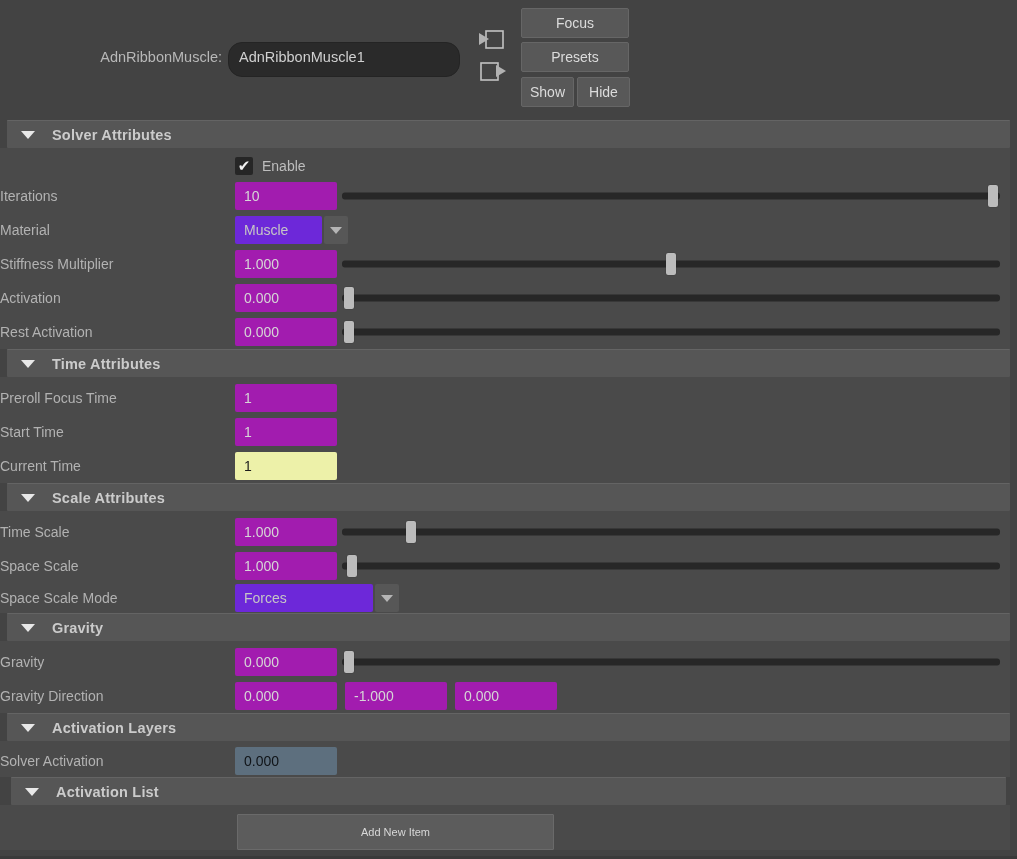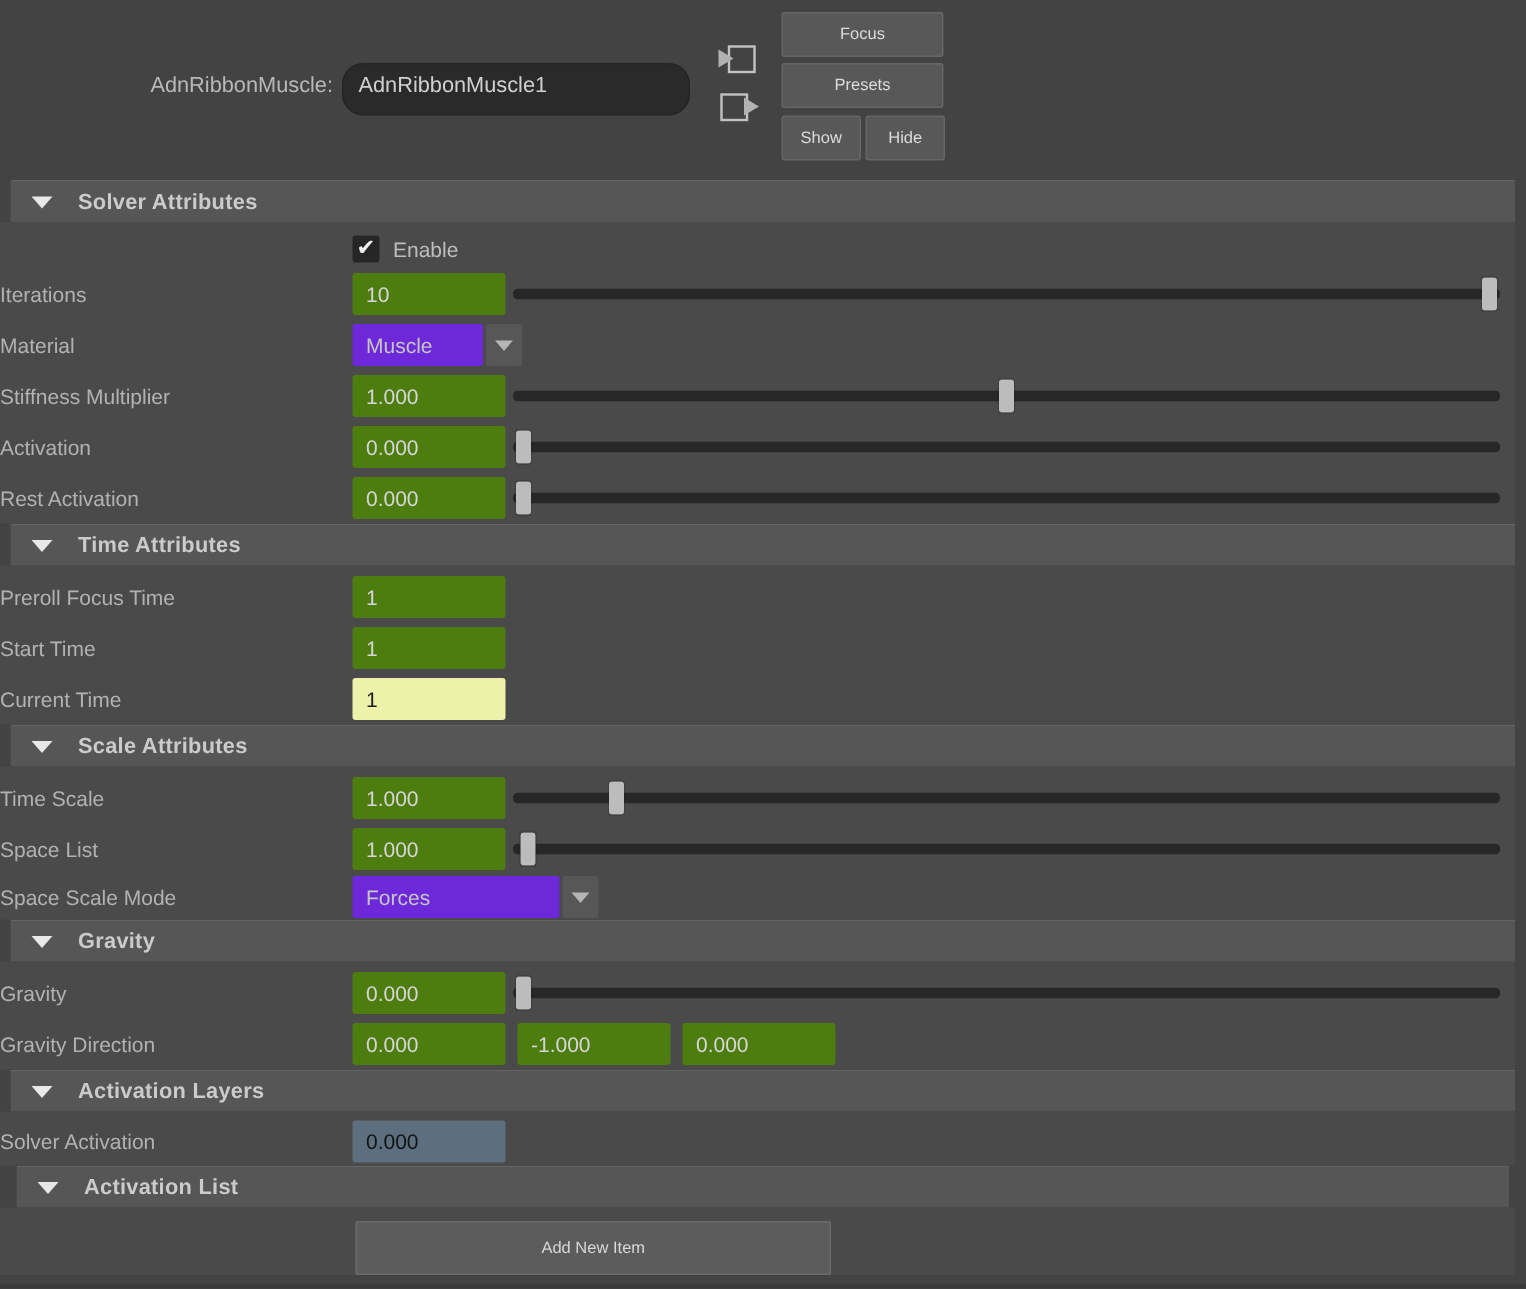--- a/index.html
+++ b/index.html
@@ -23,21 +23,21 @@
     position:absolute; left:228px; top:42px; width:232px; height:35px;
     background:#2a2a2a; border-radius:14px; border:1px solid #242424;
     color:#d0d0d0; line-height:28px; padding-left:10px; font-size:14.5px;
   }
   .conn-icon-btn { position:absolute; left:477px; width:30px; height:28px; cursor:pointer; }
   .conn-icon-btn.first { top:26px; }
   .conn-icon-btn.second { top:58px; }
   .hdr-btn {
     position:absolute; background:#585858; border:1px solid #666666;
     border-radius:2px; color:#dcdcdc; text-align:center; line-height:28px;
-    font-size:11px; cursor:pointer;
+    font-size:14px; cursor:pointer;
   }
   .btn-focus   { left:521px; top:8px;  width:108px; height:30px; }
   .btn-presets { left:521px; top:42px; width:108px; height:30px; }
   .btn-show    { left:521px; top:77px; width:53px;  height:30px; }
   .btn-hide    { left:577px; top:77px; width:53px;  height:30px; }
 
   
   .section-header {
     height:28px; margin-left:7px; width:1003px;
     background:#565656; border-top:1px solid #646464; border-radius:1px;
@@ -55,21 +55,21 @@
   }
   .section-body { background:#4a4a4a; width:1010px; padding-top:4px; }
 
   .row { display:flex; align-items:center; height:34px; }
   .row.short { height:27px; }
   .label {
     width:235px; padding-right:13px; text-align:left;
     color:#b2b2b2; font-size:14px; flex:none;
   }
   .field {
-    width:102px; height:28px; background:#4d7c0f; border-radius:2px;
+    width:102px; height:28px; background:#a21caf; border-radius:2px;
     color:#d6d6d6; font-size:14px; line-height:28px; padding-left:9px;
     flex:none; cursor:text;
   }
   .field.keyed { background:#edf1a9; color:#1c1c1c; }
   .field.connected { background:#5d6f7e; color:#101418; }
   .field.mid { margin-left:8px; }
 
   .slider { position:relative; flex:1; height:100%; margin-left:5px; margin-right:10px; cursor:pointer; }
   .track {
     position:absolute; left:0; right:0; top:50%; transform:translateY(-50%);
@@ -223,21 +223,21 @@
 <div class="section-body">
   <div class="row">
     <div class="label">Time Scale</div>
     <div class="field">1.000</div>
     <div class="slider">
       <div class="track"></div>
       <div class="handle" style="left: 10.5%;"></div>
     </div>
   </div>
   <div class="row">
-    <div class="label">Space List</div>
+    <div class="label">Space Scale</div>
     <div class="field">1.000</div>
     <div class="slider">
       <div class="track"></div>
       <div class="handle" style="left: 1.5%;"></div>
     </div>
   </div>
   <div class="row" style="height:30px;">
     <div class="label">Space Scale Mode</div>
     <div class="dropdown">
       <div class="dd-body w-mode">Forces</div>

